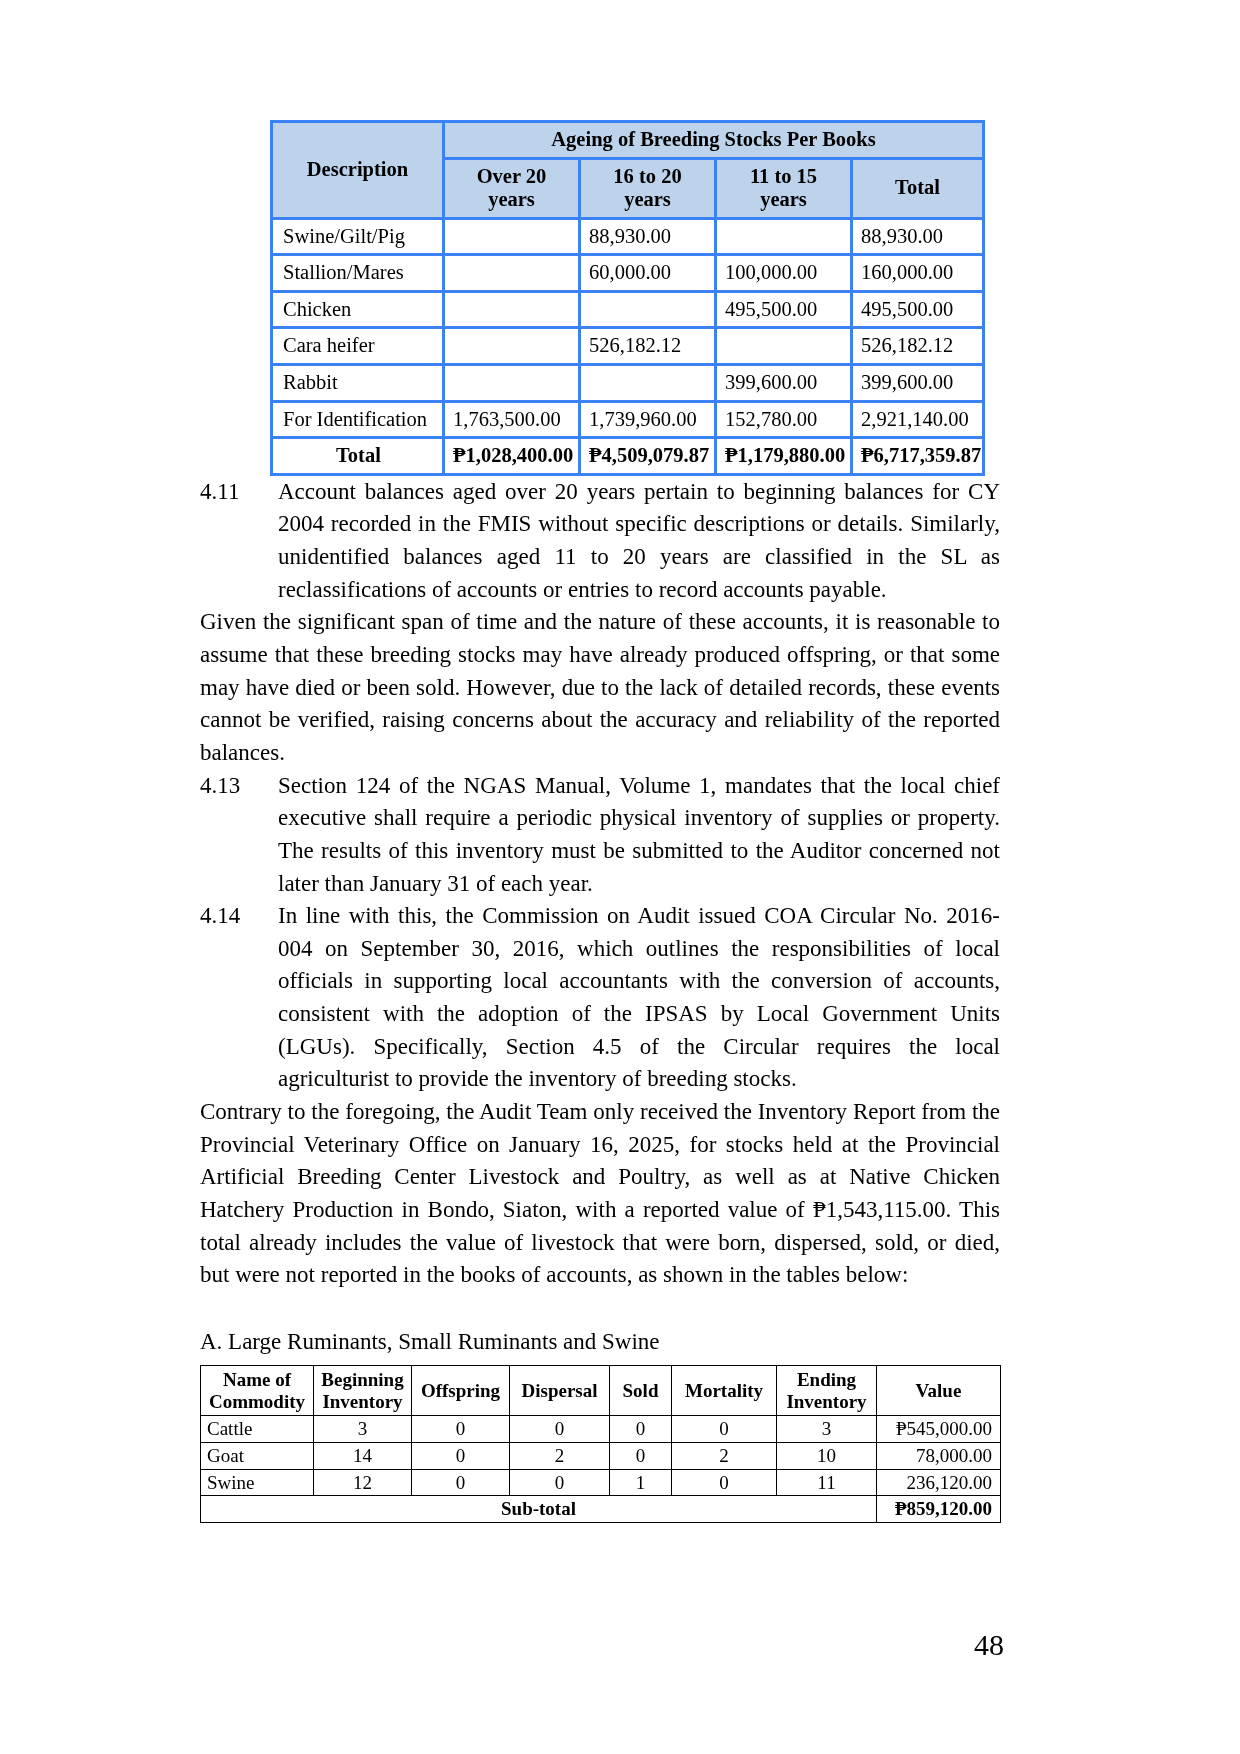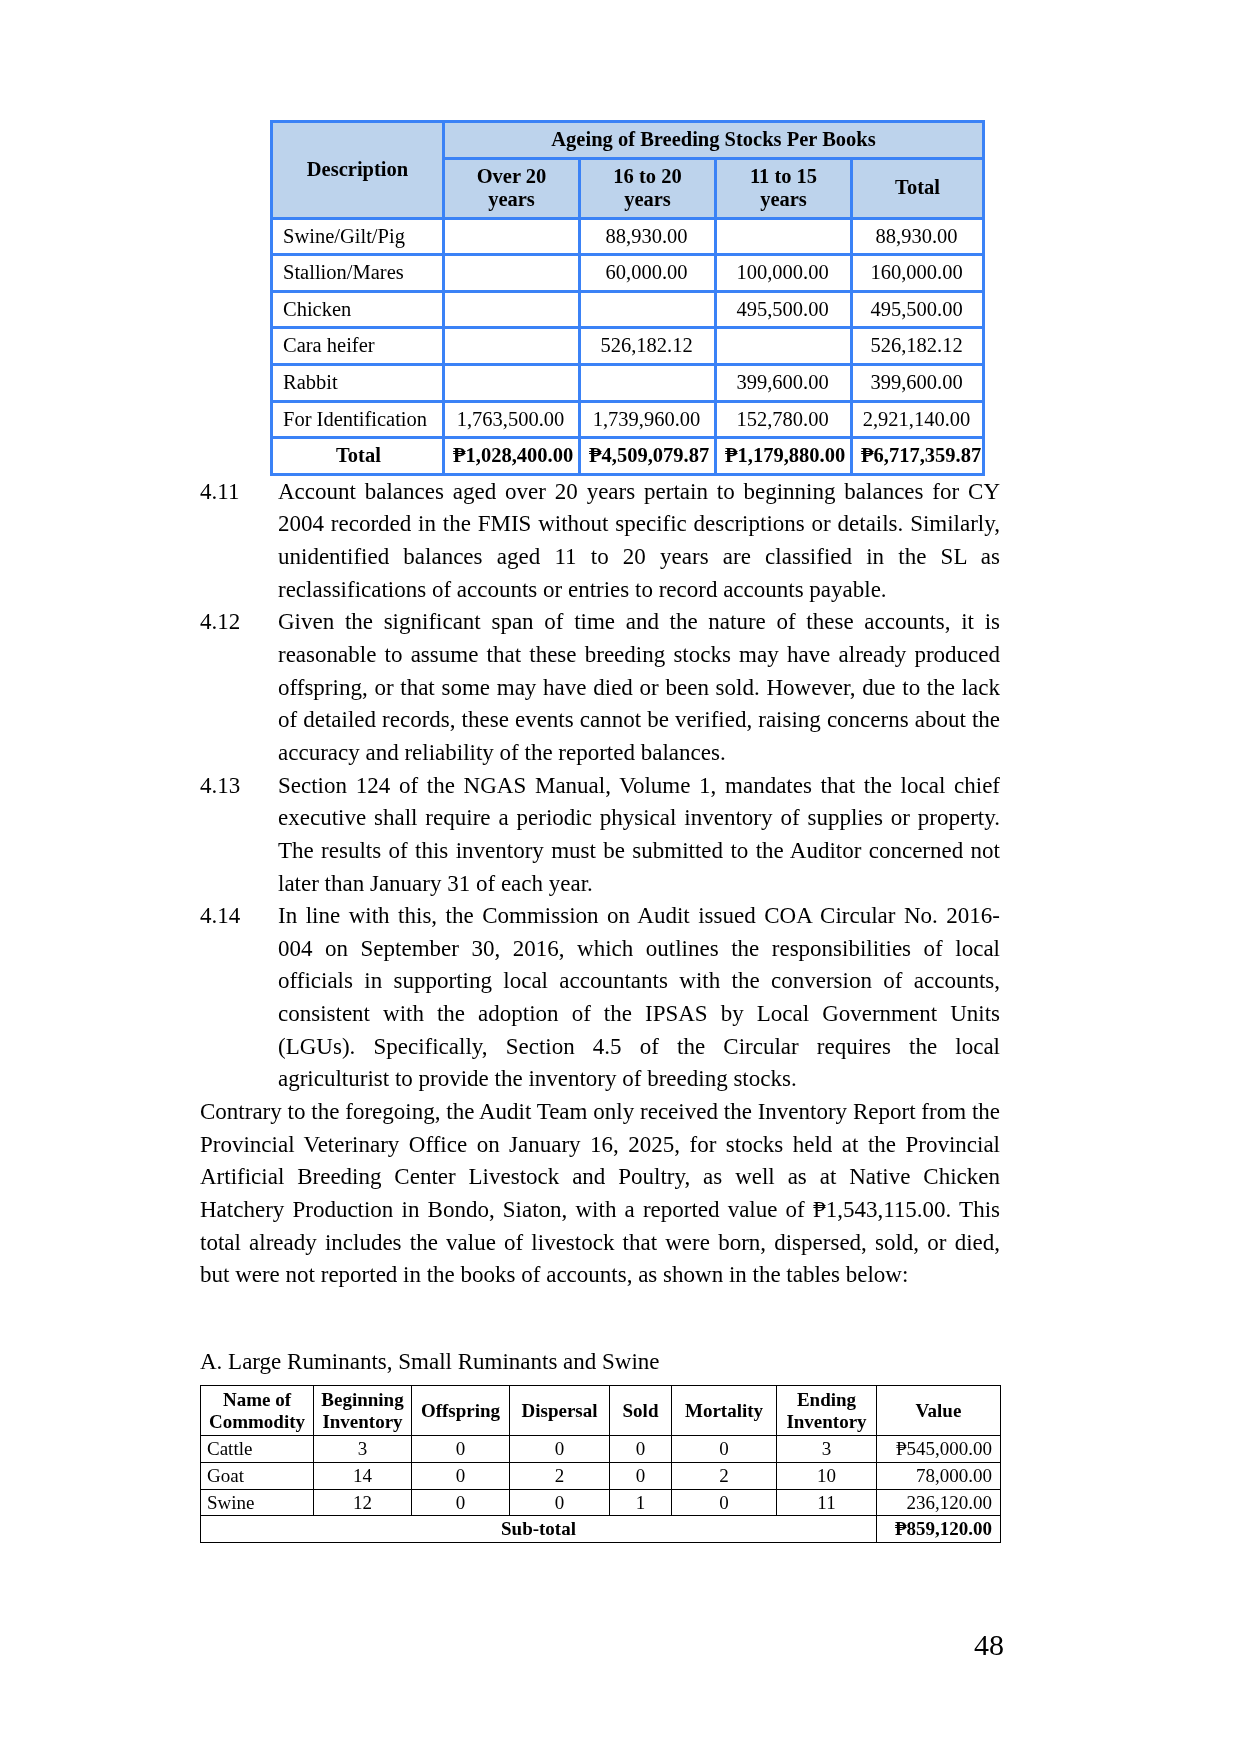--- a/index.html
+++ b/index.html
@@ -46,21 +46,21 @@
     text-align: center;
     font-weight: bold;
     font-size: 20.5px;
   }
   table.ageing td.desc {
     text-align: left;
     padding-left: 10px;
     height: 22px;
   }
   table.ageing td.num {
-    text-align: center;
+    text-align: left;
     padding-right: 10px;
   }
   table.ageing tr.totalrow td {
     font-weight: bold;
   }
   table.ageing tr.totalrow td.desc {
     text-align: center;
   }
   .col-desc  { width: 172px; }
   .col-over  { width: 136px; }
@@ -84,21 +84,21 @@
     text-align: justify;
     text-justify: inter-word;
   }
   .subhead {
     margin-top: 32px;
     font-size: 23px;
     font-weight: bold;
     line-height: 1.4;
   }
   .sectionlabel {
-    margin-top: 54px;
+    margin-top: 34px;
     margin-bottom: 8px;
     font-size: 23px;
     line-height: 1.35;
   }
 
   
   table.ruminants {
     border-collapse: collapse;
     width: 800px;
     font-size: 19px;
@@ -231,21 +231,20 @@
       </tbody>
     </table>
   </div>
 
   <div class="para">
     <div class="num">4.11</div>
     <div class="body">Account balances aged over 20 years pertain to beginning balances for CY 2004 recorded in the FMIS without specific descriptions or details. Similarly, unidentified balances aged 11 to 20 years are classified in the SL as reclassifications of accounts or entries to record accounts payable.</div>
   </div>
 
   <div class="para">
-    <div class="num">4.12</div>
     <div class="body">Given the significant span of time and the nature of these accounts, it is reasonable to assume that these breeding stocks may have already produced offspring, or that some may have died or been sold. However, due to the lack of detailed records, these events cannot be verified, raising concerns about the accuracy and reliability of the reported balances.</div>
   </div>
 
 
   <div class="para">
     <div class="num">4.13</div>
     <div class="body">Section 124 of the NGAS Manual, Volume 1, mandates that the local chief executive shall require a periodic physical inventory of supplies or property. The results of this inventory must be submitted to the Auditor concerned not later than January 31 of each year.</div>
   </div>
 
   <div class="para">

